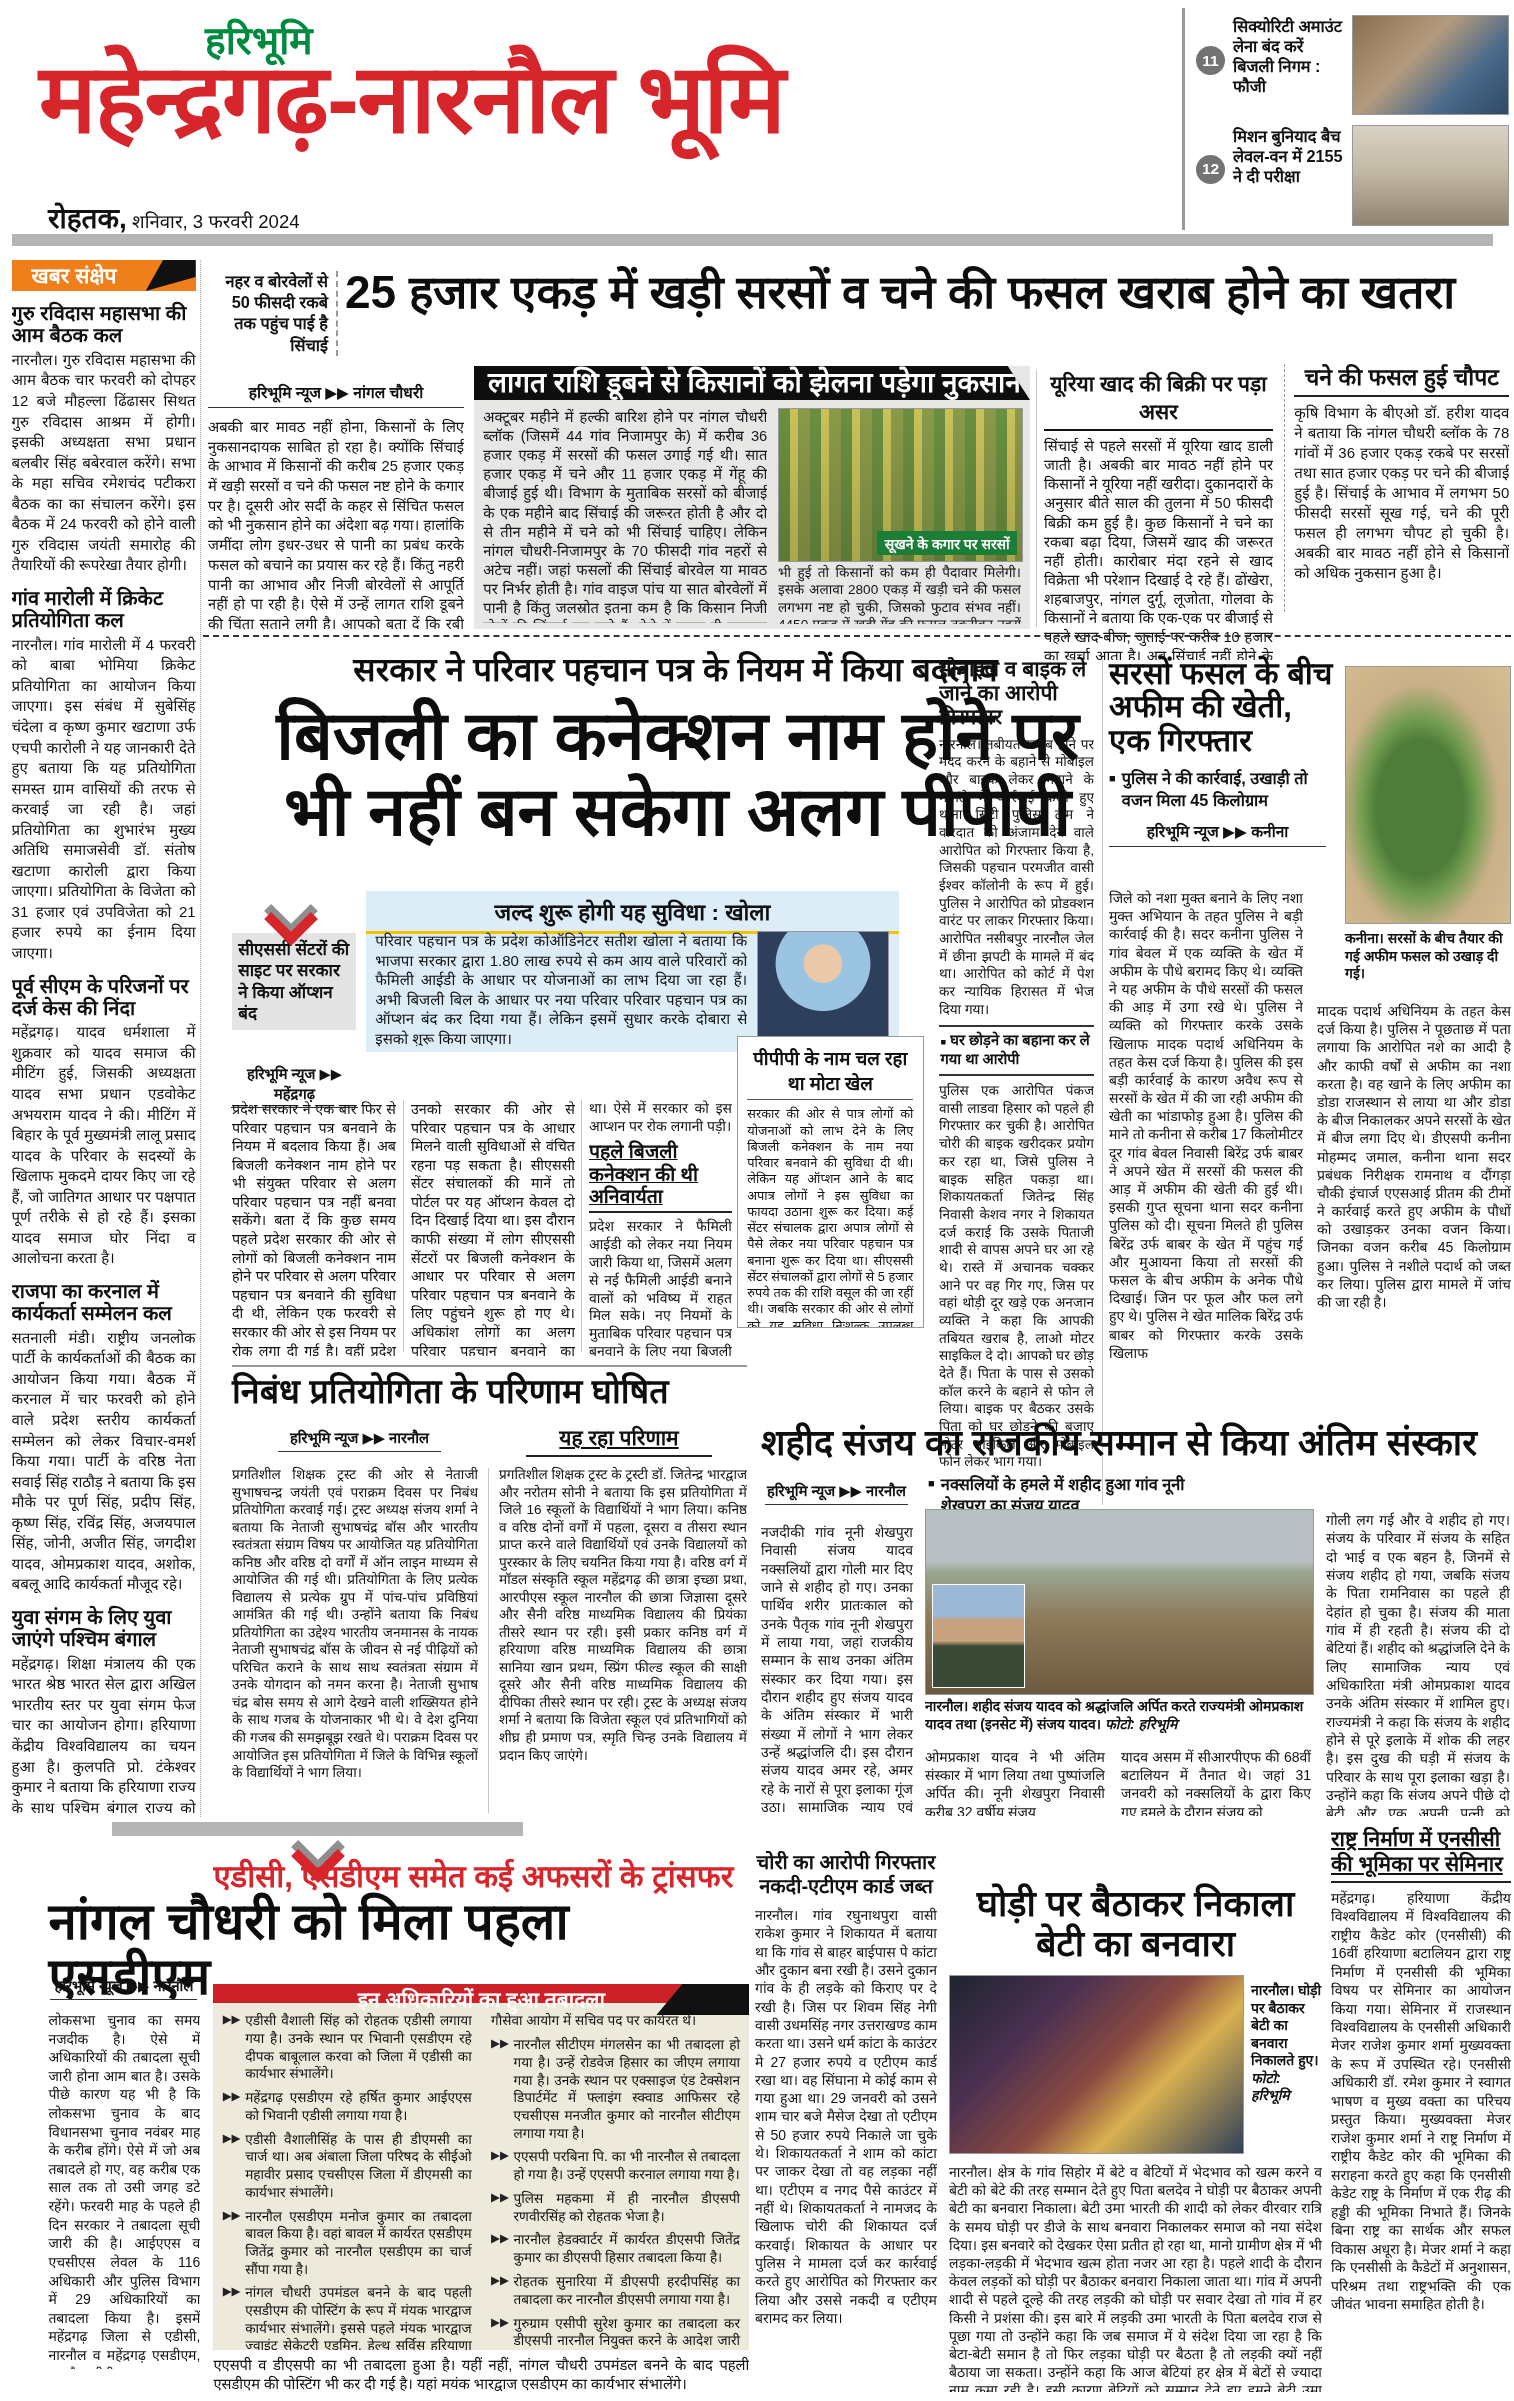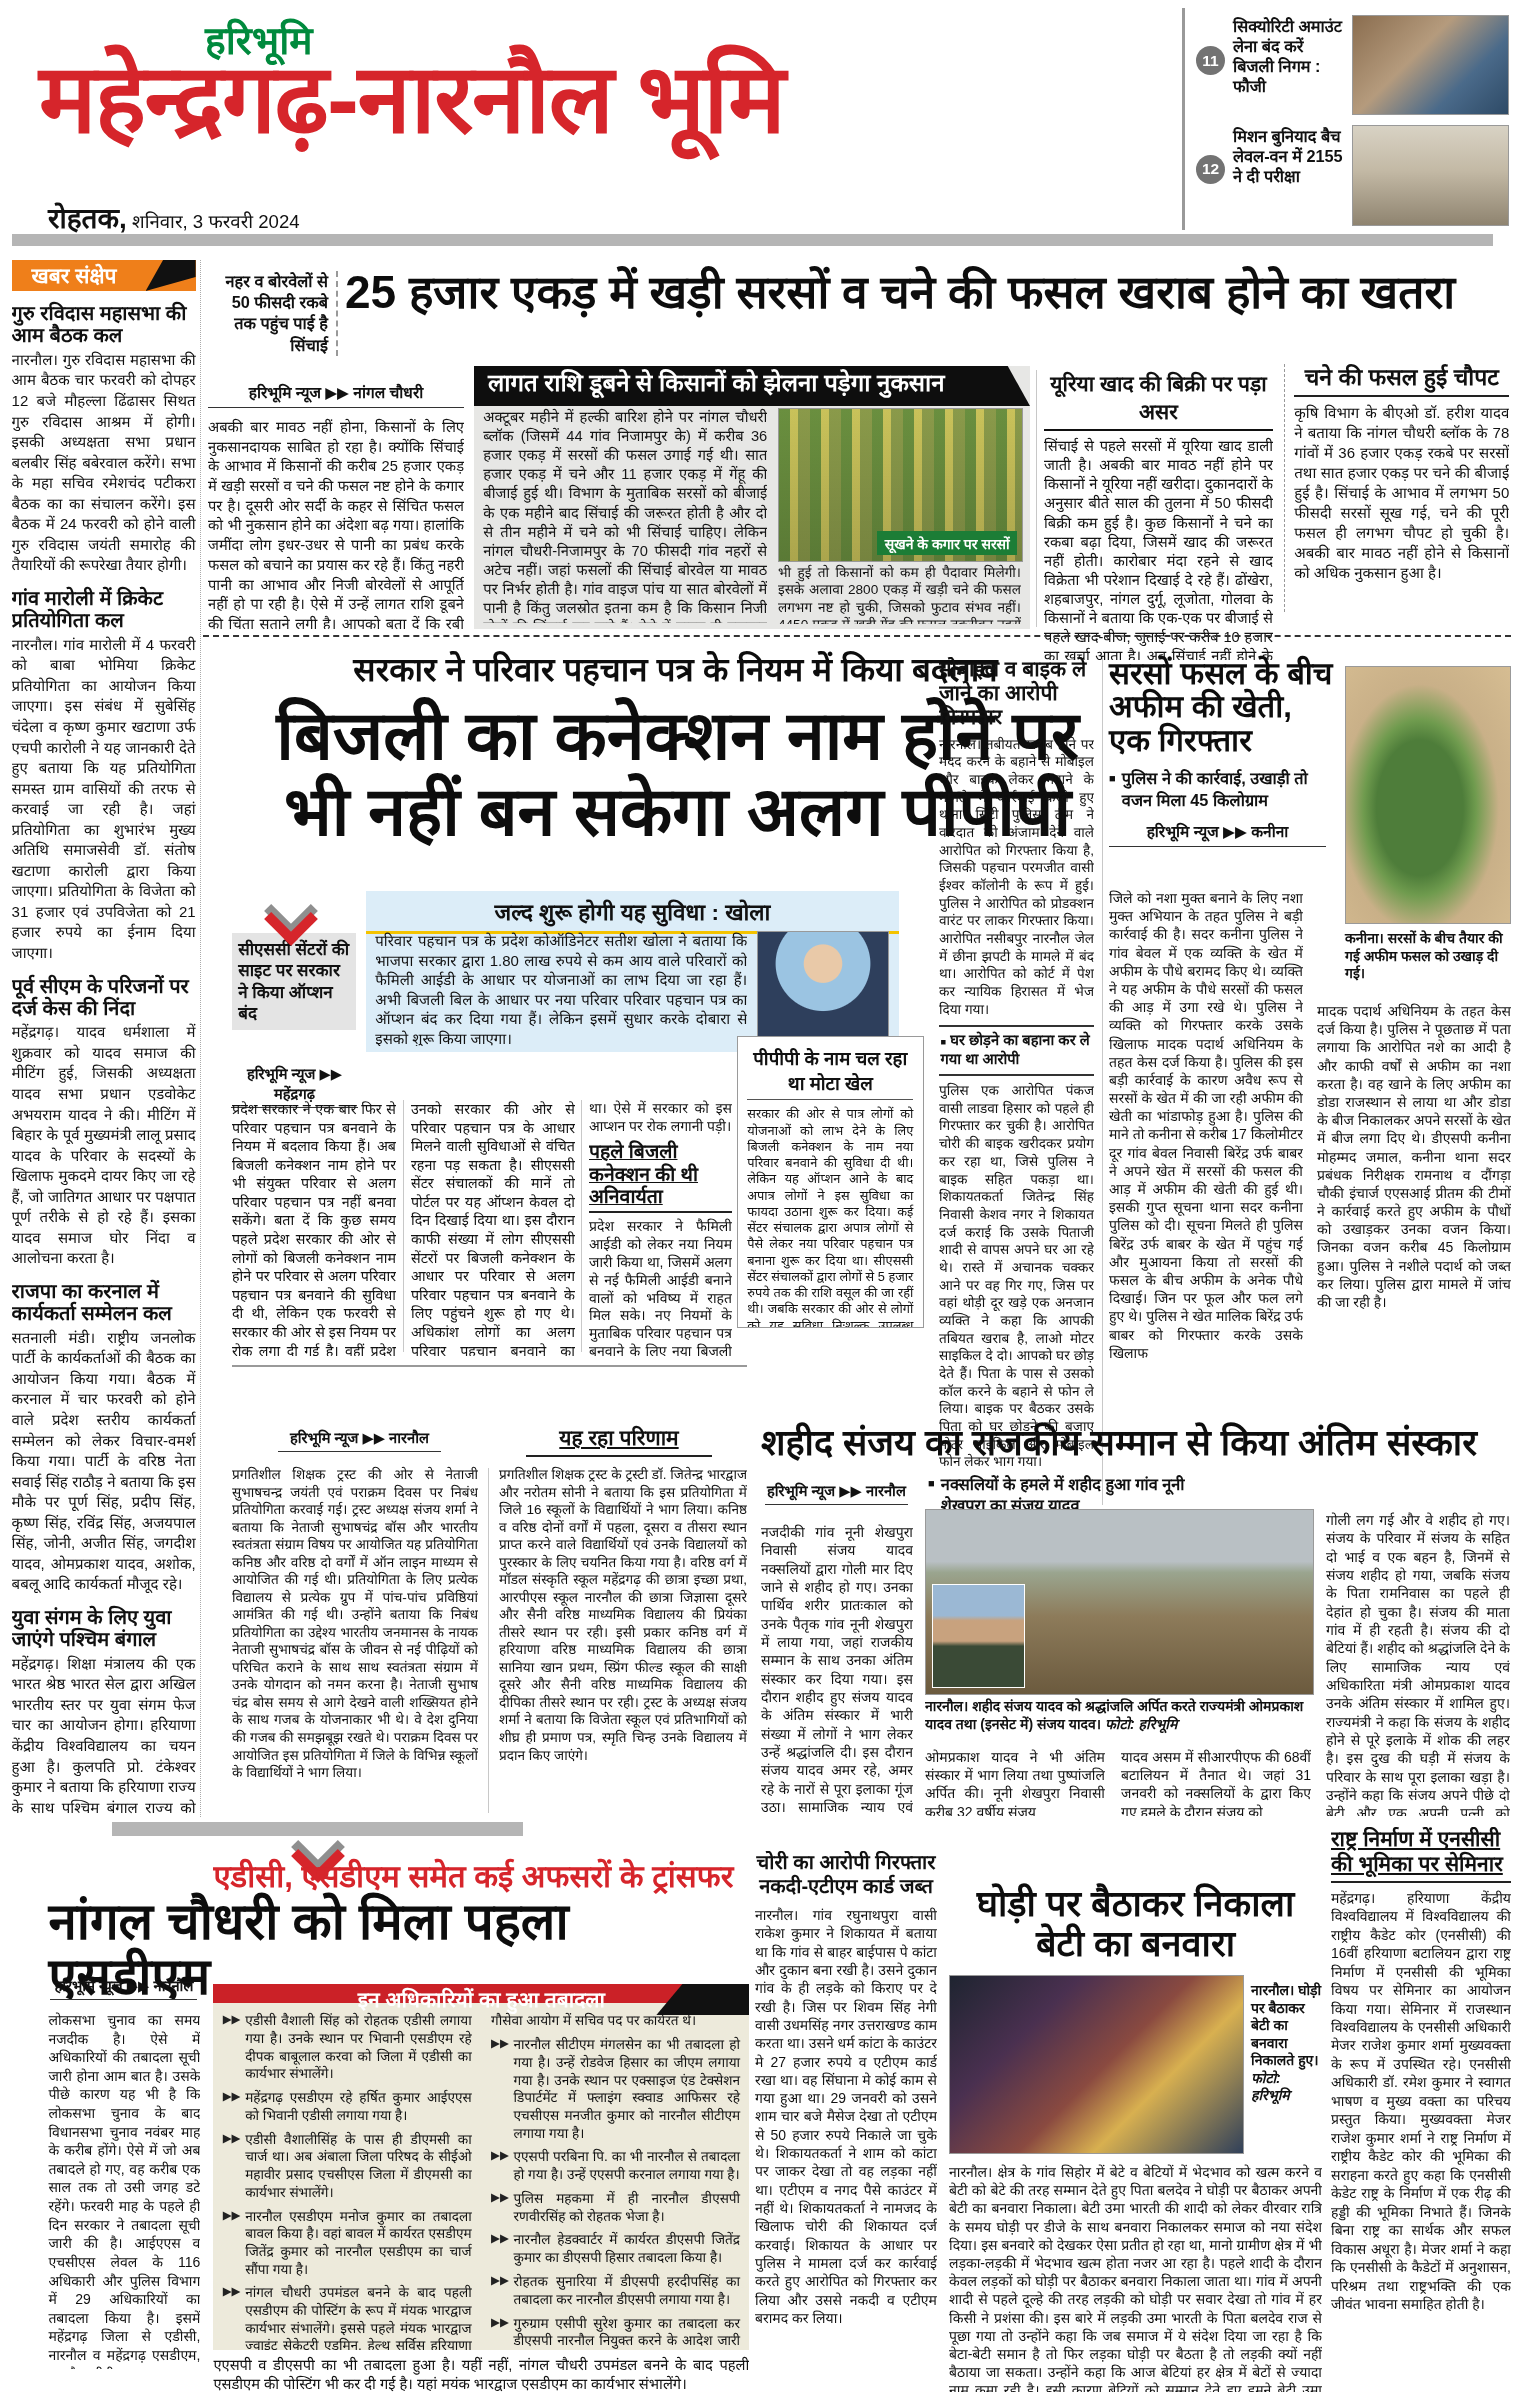--- a/index.html
+++ b/index.html
@@ -28,21 +28,21 @@
              font-size:15.5px;display:flex;align-items:center;justify-content:center;}
   .brief-txt{font-weight:bold;font-size:16.3px;line-height:1.22;}
   
   .sb-head{background:#ef7f1a;color:#fff;font-weight:bold;font-size:21px;height:31px;line-height:31px;padding-left:20px;position:relative;}
   .sb-head .tri{position:absolute;right:0;top:0;width:50px;height:31px;background:#111;
                 clip-path:polygon(35% 0,100% 0,100% 55%,0 100%);}
   .sb-title{font-weight:bold;font-size:20px;line-height:1.12;margin:11px 0 3.1px 0;}
   .sb-body{font-size:15px;line-height:1.37;text-align:justify;}
   
   .kicker-sm{font-weight:bold;font-size:16.3px;line-height:1.3;text-align:right;border-right:2.3px dashed #999;padding-right:7.7px;}
-  .blackbar{background:#0e0e0e;color:#fff;font-weight:bold;font-size:24px;line-height:34px;height:40px;
+  .blackbar{background:#0e0e0e;color:#fff;font-weight:bold;font-size:28px;line-height:34px;height:34px;
             clip-path:polygon(0 0,96% 0,100% 100%,0 100%);padding-left:14px;}
   .greenlabel{position:absolute;background:#1c7d36;color:#fff;font-weight:bold;font-size:14px;padding:2.3px 7.7px;}
   .ut{font-weight:bold;font-size:21px;text-align:center;border-bottom:2.3px solid #111;padding-bottom:3.9px;}
   
   .schemebox{background:#dcedf8;}
   .scheme-title{font-weight:bold;font-size:22.5px;text-align:center;border-bottom:3.9px solid #f4c300;padding:4.6px 0 4.6px 0;}
   .chev{position:absolute;width:28px;height:28px;border-right:10px solid #d6252b;border-bottom:10px solid #d6252b;transform:rotate(45deg);}
   .chev.gray{border-color:#8f8f8f;}
   .graybox-sm{background:#e4e4e4;font-weight:bold;font-size:17px;line-height:1.25;padding:6.2px;}
   .fraudbox{border:1.5px solid #9a9a9a;background:#fff;padding:7.7px 9.3px;}
@@ -203,20 +203,21 @@
       <span class="tx">पुलिस ने की कार्रवाई, उखाड़ी तो वजन मिला 45 किलोग्राम</span>
     </div>
     <div class="byline" style="width:217px;margin-top:9.3px;">हरिभूमि न्यूज ▶▶ कनीना</div>
     <div class="photo ph-opium" style="left:236px;top:9.3px;width:164px;height:256px;"></div>
     <div class="abs cap" style="left:236px;top:273px;width:164px;">कनीना। सरसों के बीच तैयार की गई अफीम फसल को उखाड़ दी गई।</div>
     <div class="abs j clip" style="left:0;top:232px;width:194px;height:616px;font-size:14px;line-height:1.3;">जिले को नशा मुक्त बनाने के लिए नशा मुक्त अभियान के तहत पुलिस ने बड़ी कार्रवाई की है। सदर कनीना पुलिस ने गांव बेवल में एक व्यक्ति के खेत में अफीम के पौधे बरामद किए थे। व्यक्ति ने यह अफीम के पौधे सरसों की फसल की आड़ में उगा रखे थे। पुलिस ने व्यक्ति को गिरफ्तार करके उसके खिलाफ मादक पदार्थ अधिनियम के तहत केस दर्ज किया है। पुलिस की इस बड़ी कार्रवाई के कारण अवैध रूप से सरसों के खेत में की जा रही अफीम की खेती का भांडाफोड़ हुआ है। पुलिस की माने तो कनीना से करीब 17 किलोमीटर दूर गांव बेवल निवासी बिरेंद्र उर्फ बाबर ने अपने खेत में सरसों की फसल की आड़ में अफीम की खेती की हुई थी। इसकी गुप्त सूचना थाना सदर कनीना पुलिस को दी। सूचना मिलते ही पुलिस बिरेंद्र उर्फ बाबर के खेत में पहुंच गई और मुआयना किया तो सरसों की फसल के बीच अफीम के अनेक पौधे दिखाई। जिन पर फूल और फल लगे हुए थे। पुलिस ने खेत मालिक बिरेंद्र उर्फ बाबर को गिरफ्तार करके उसके खिलाफ</div>
     <div class="abs j clip" style="left:208px;top:345px;width:194px;height:504px;font-size:14px;line-height:1.3;">मादक पदार्थ अधिनियम के तहत केस दर्ज किया है। पुलिस ने पूछताछ में पता लगाया कि आरोपित नशे का आदी है और काफी वर्षों से अफीम का नशा करता है। वह खाने के लिए अफीम का डोडा राजस्थान से लाया था और डोडा के बीज निकालकर अपने सरसों के खेत में बीज लगा दिए थे। डीएसपी कनीना मोहम्मद जमाल, कनीना थाना सदर प्रबंधक निरीक्षक रामनाथ व दौंगड़ा चौकी इंचार्ज एएसआई प्रीतम की टीमों ने कार्रवाई करते हुए अफीम के पौधों को उखाड़कर उनका वजन किया। जिनका वजन करीब 45 किलोग्राम हुआ। पुलिस ने नशीले पदार्थ को जब्त कर लिया। पुलिस द्वारा मामले में जांच की जा रही है।</div>
   </div>
 
   <div class="abs" style="left:232px;top:1365px;width:515px;height:454px;border-top:2.3px solid #999;">
+    <div class="headline" style="font-size:34px;margin-top:6.2px;">निबंध प्रतियोगिता के परिणाम घोषित</div>
     <div class="abs byline" style="left:46px;top:60px;width:163px;font-size:14.7px;">हरिभूमि न्यूज ▶▶ नारनौल</div>
     <div class="abs b subrule ct" style="left:294px;top:56px;width:186px;font-size:21px;">यह रहा परिणाम</div>
     <div class="abs j clip" style="left:0;top:99px;width:246px;height:349px;font-size:13.6px;line-height:1.29;">प्रगतिशील शिक्षक ट्रस्ट की ओर से नेताजी सुभाषचन्द्र जयंती एवं पराक्रम दिवस पर निबंध प्रतियोगिता करवाई गई। ट्रस्ट अध्यक्ष संजय शर्मा ने बताया कि नेताजी सुभाषचंद्र बॉस और भारतीय स्वतंत्रता संग्राम विषय पर आयोजित यह प्रतियोगिता कनिष्ठ और वरिष्ठ दो वर्गों में ऑन लाइन माध्यम से आयोजित की गई थी। प्रतियोगिता के लिए प्रत्येक विद्यालय से प्रत्येक ग्रुप में पांच-पांच प्रविष्ठियां आमंत्रित की गई थी। उन्होंने बताया कि निबंध प्रतियोगिता का उद्देश्य भारतीय जनमानस के नायक नेताजी सुभाषचंद्र बॉस के जीवन से नई पीढ़ियों को परिचित कराने के साथ साथ स्वतंत्रता संग्राम में उनके योगदान को नमन करना है। नेताजी सुभाष चंद्र बोस समय से आगे देखने वाली शख्सियत होने के साथ गजब के योजनाकार भी थे। वे देश दुनिया की गजब की समझबूझ रखते थे। पराक्रम दिवस पर आयोजित इस प्रतियोगिता में जिले के विभिन्न स्कूलों के विद्यार्थियों ने भाग लिया।</div>
     <div class="vr" style="left:256px;top:101px;height:345px;"></div>
     <div class="abs j clip" style="left:267px;top:99px;width:248px;height:349px;font-size:13.6px;line-height:1.29;">प्रगतिशील शिक्षक ट्रस्ट के ट्रस्टी डॉ. जितेन्द्र भारद्वाज और नरोतम सोनी ने बताया कि इस प्रतियोगिता में जिले 16 स्कूलों के विद्यार्थियों ने भाग लिया। कनिष्ठ व वरिष्ठ दोनों वर्गों में पहला, दूसरा व तीसरा स्थान प्राप्त करने वाले विद्यार्थियों एवं उनके विद्यालयों को पुरस्कार के लिए चयनित किया गया है। वरिष्ठ वर्ग में मॉडल संस्कृति स्कूल महेंद्रगढ़ की छात्रा इच्छा प्रथा, आरपीएस स्कूल नारनौल की छात्रा जिज्ञासा दूसरे और सैनी वरिष्ठ माध्यमिक विद्यालय की प्रियंका तीसरे स्थान पर रही। इसी प्रकार कनिष्ठ वर्ग में हरियाणा वरिष्ठ माध्यमिक विद्यालय की छात्रा सानिया खान प्रथम, स्प्रिंग फील्ड स्कूल की साक्षी दूसरे और सैनी वरिष्ठ माध्यमिक विद्यालय की दीपिका तीसरे स्थान पर रही। ट्रस्ट के अध्यक्ष संजय शर्मा ने बताया कि विजेता स्कूल एवं प्रतिभागियों को शीघ्र ही प्रमाण पत्र, स्मृति चिन्ह उनके विद्यालय में प्रदान किए जाएंगे।</div>
   </div>
 
   <div class="abs" style="left:761px;top:1424px;width:750px;height:393px;">
     <div class="headline" style="font-size:36px;">शहीद संजय का राजकीय सम्मान से किया अंतिम संस्कार</div>
     <div class="abs byline" style="left:3.9px;top:56px;width:143px;font-size:14.7px;">हरिभूमि न्यूज ▶▶ नारनौल</div>

